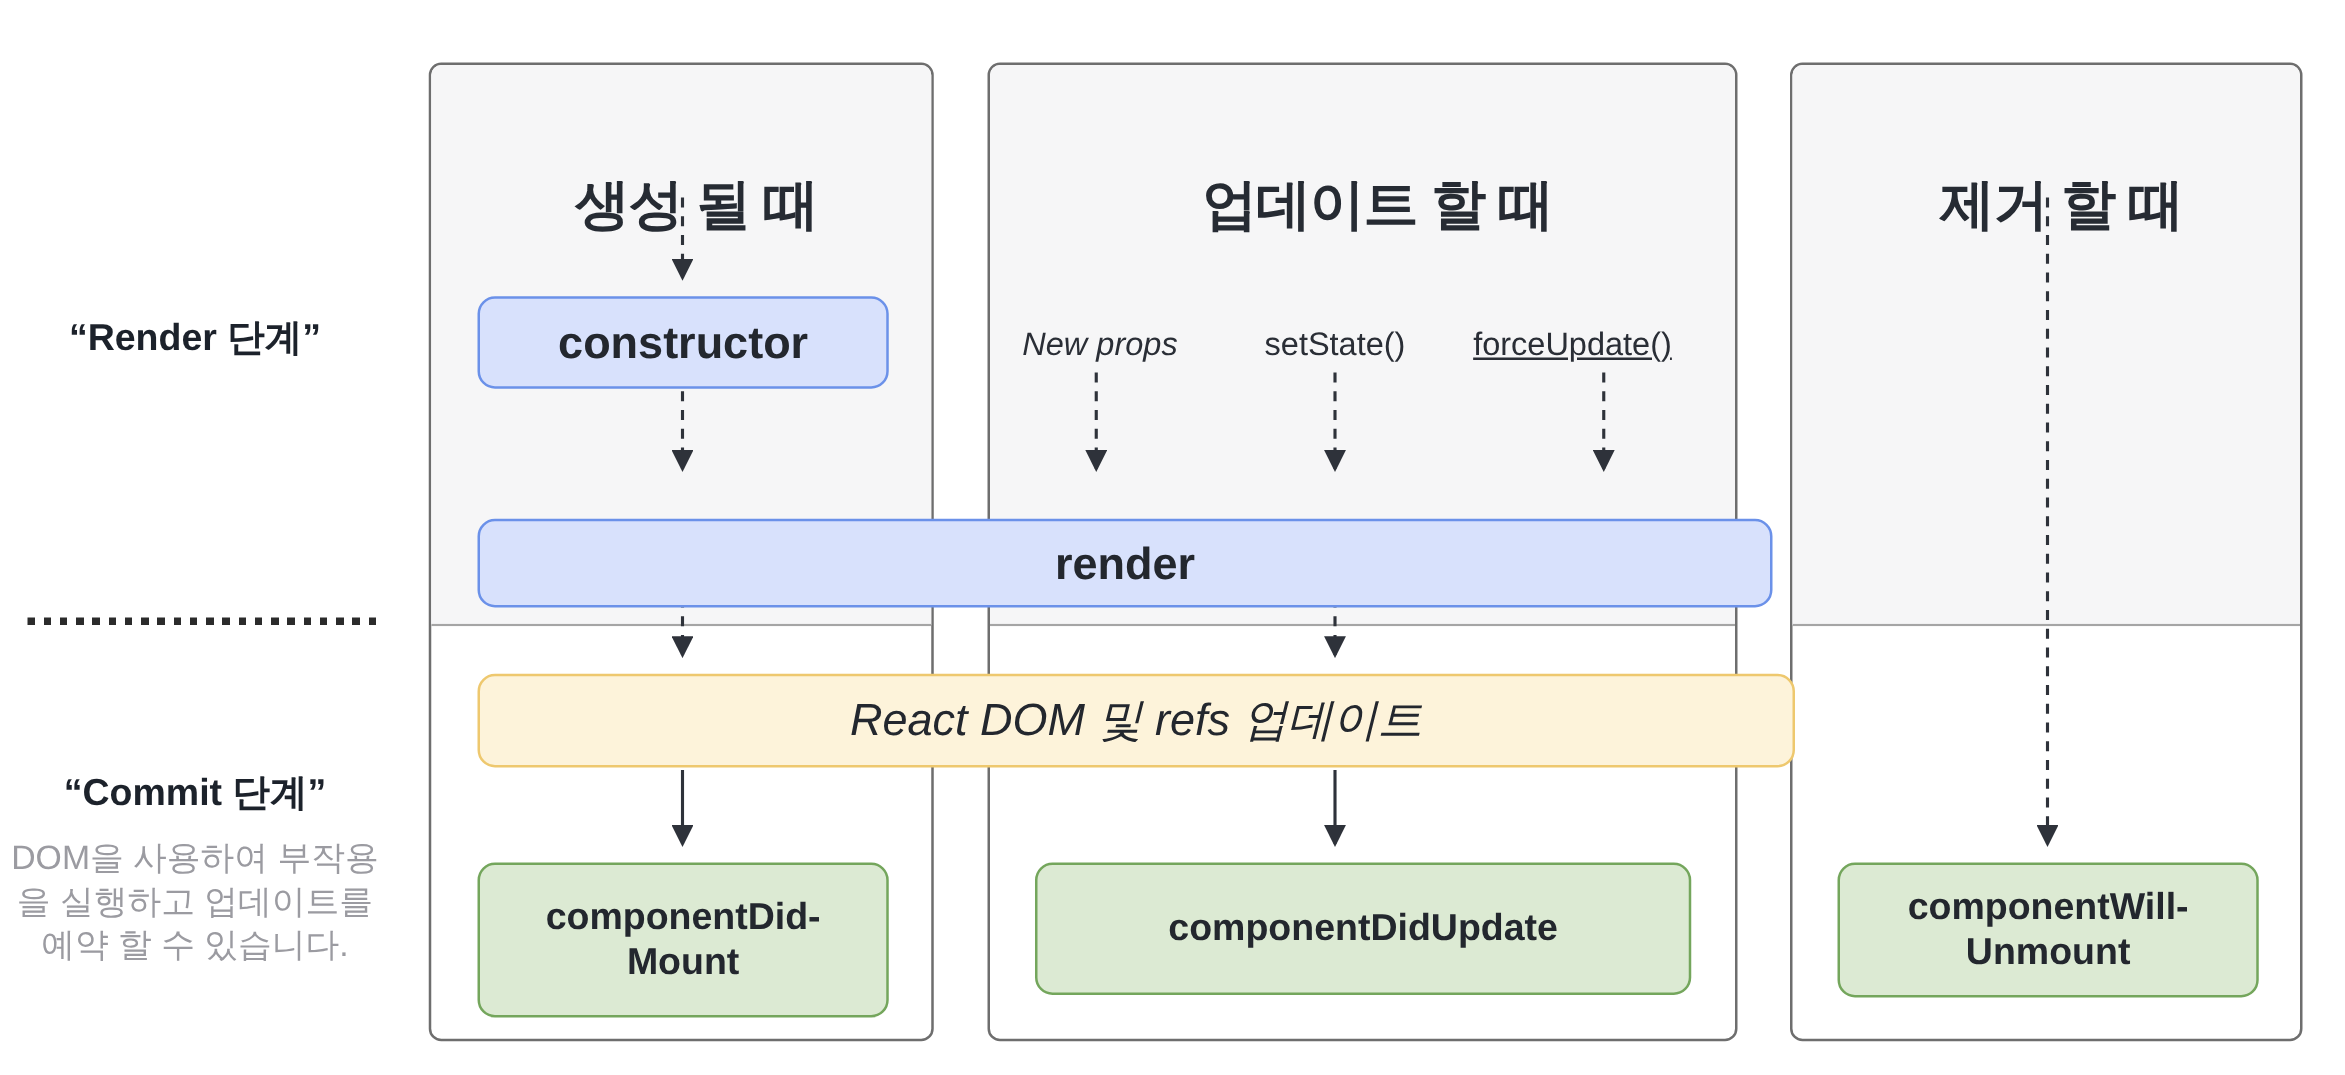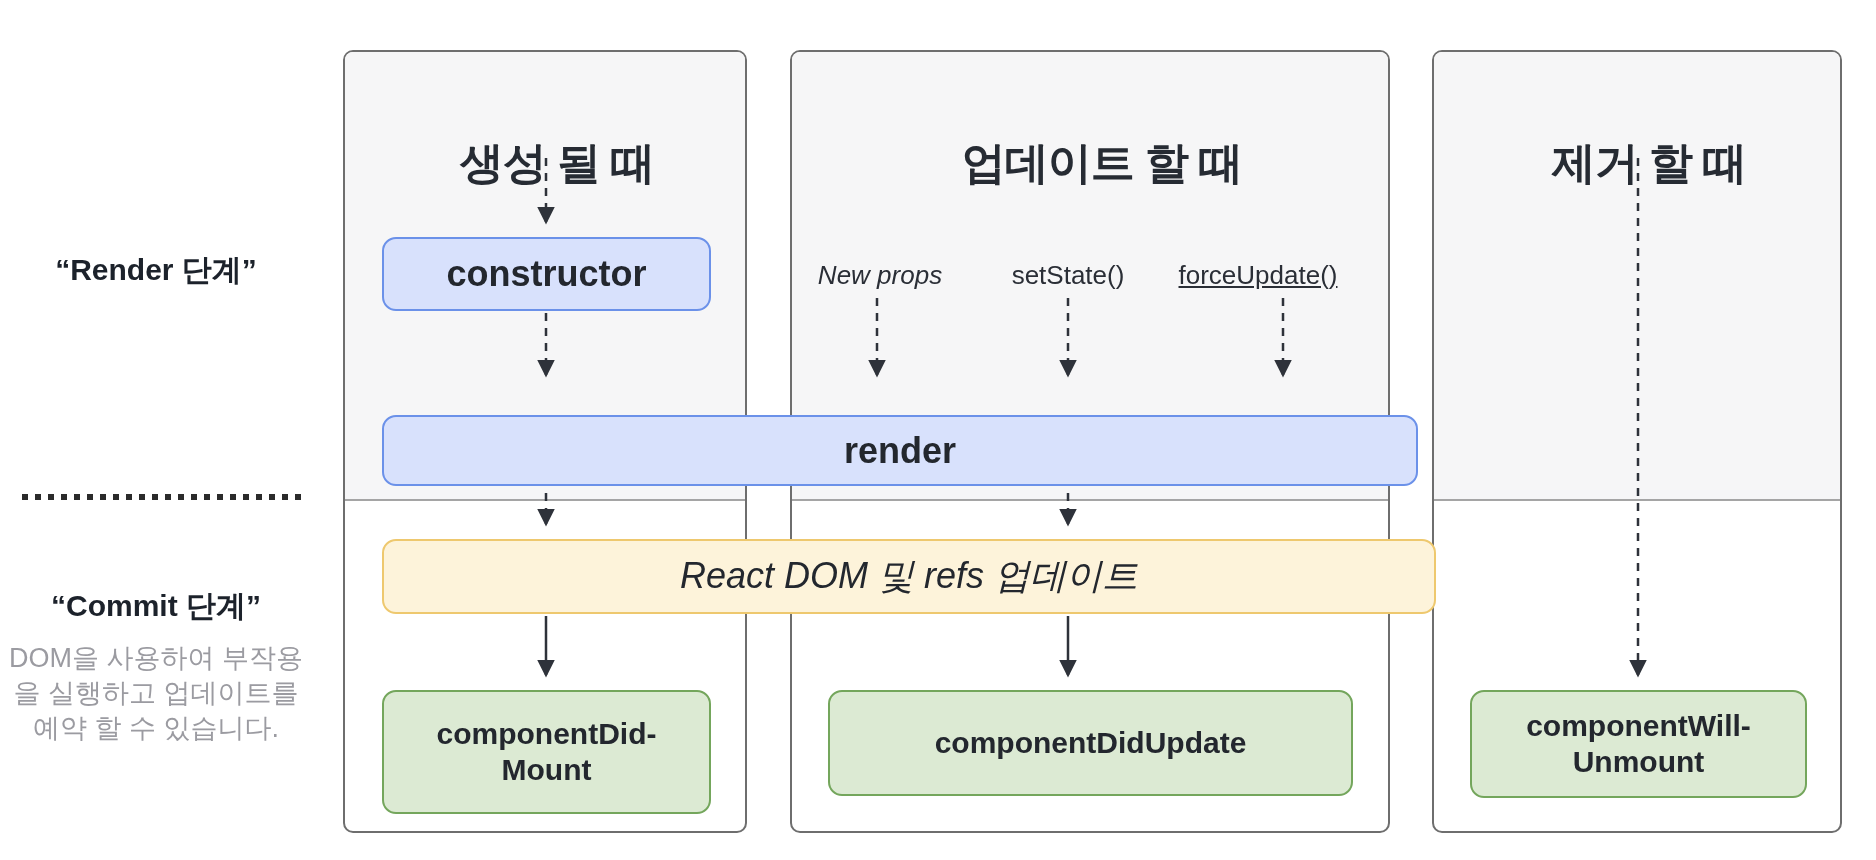--- a/index.html
+++ b/index.html
@@ -62,21 +62,21 @@
 <body>
 
 <div class="canvas">
 
   <div class="side-block" style="top:250px;">
     <div class="side-title">“Render 단계”</div>
   </div>
 
   <div class="dotted-divider"></div>
 
-  <div class="side-block" style="top:586px;text-align:center;">
+  <div class="side-block" style="top:614px;text-align:center;">
     <div class="side-title">“Commit 단계”</div>
     <div class="side-desc">
       <div>DOM을 사용하여 부작용</div>
       <div>을 실행하고 업데이트를</div>
       <div>예약 할 수 있습니다.</div>
     </div>
   </div>
 
   <div class="col col-mount">
     <div class="phase-top"></div>

